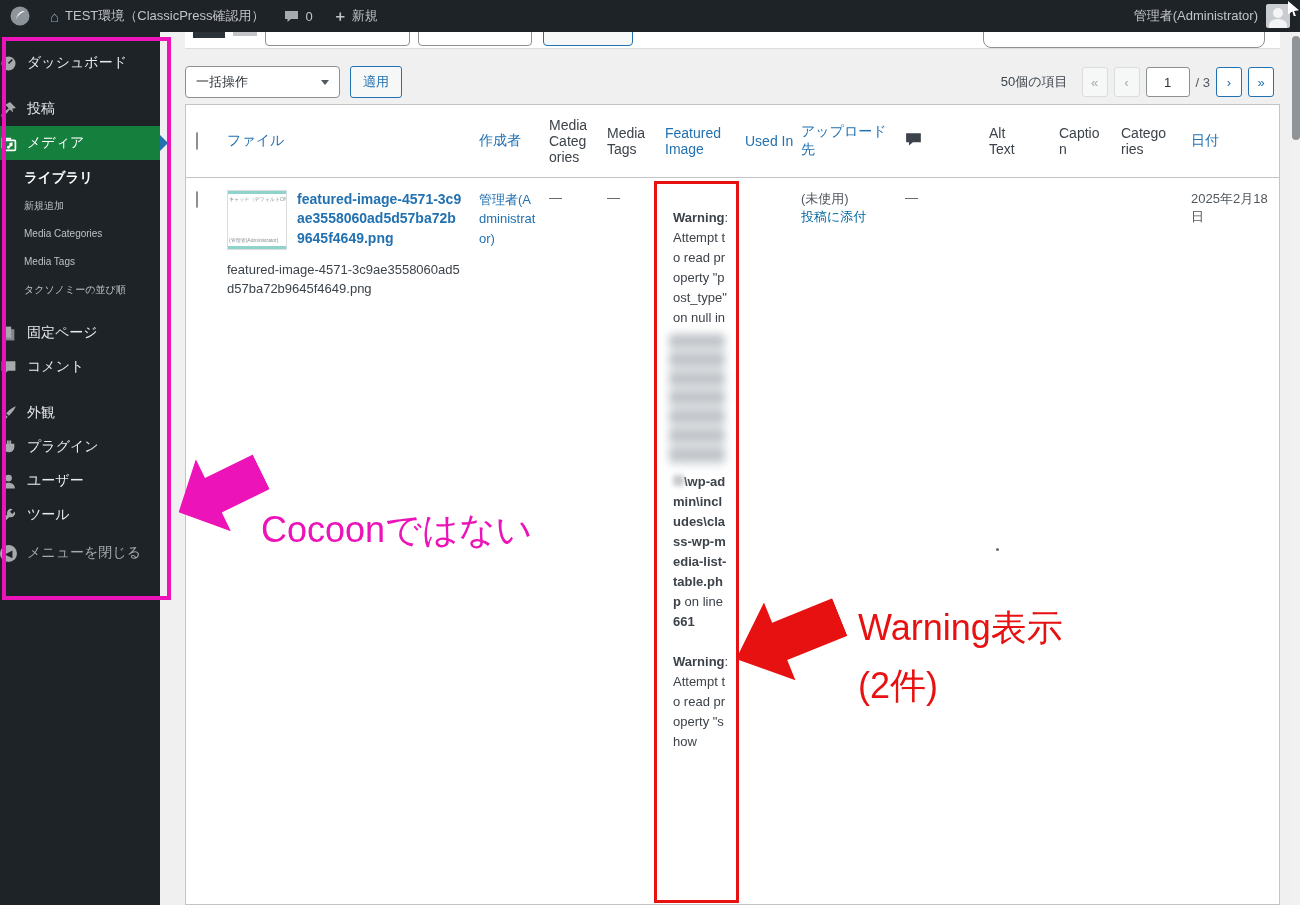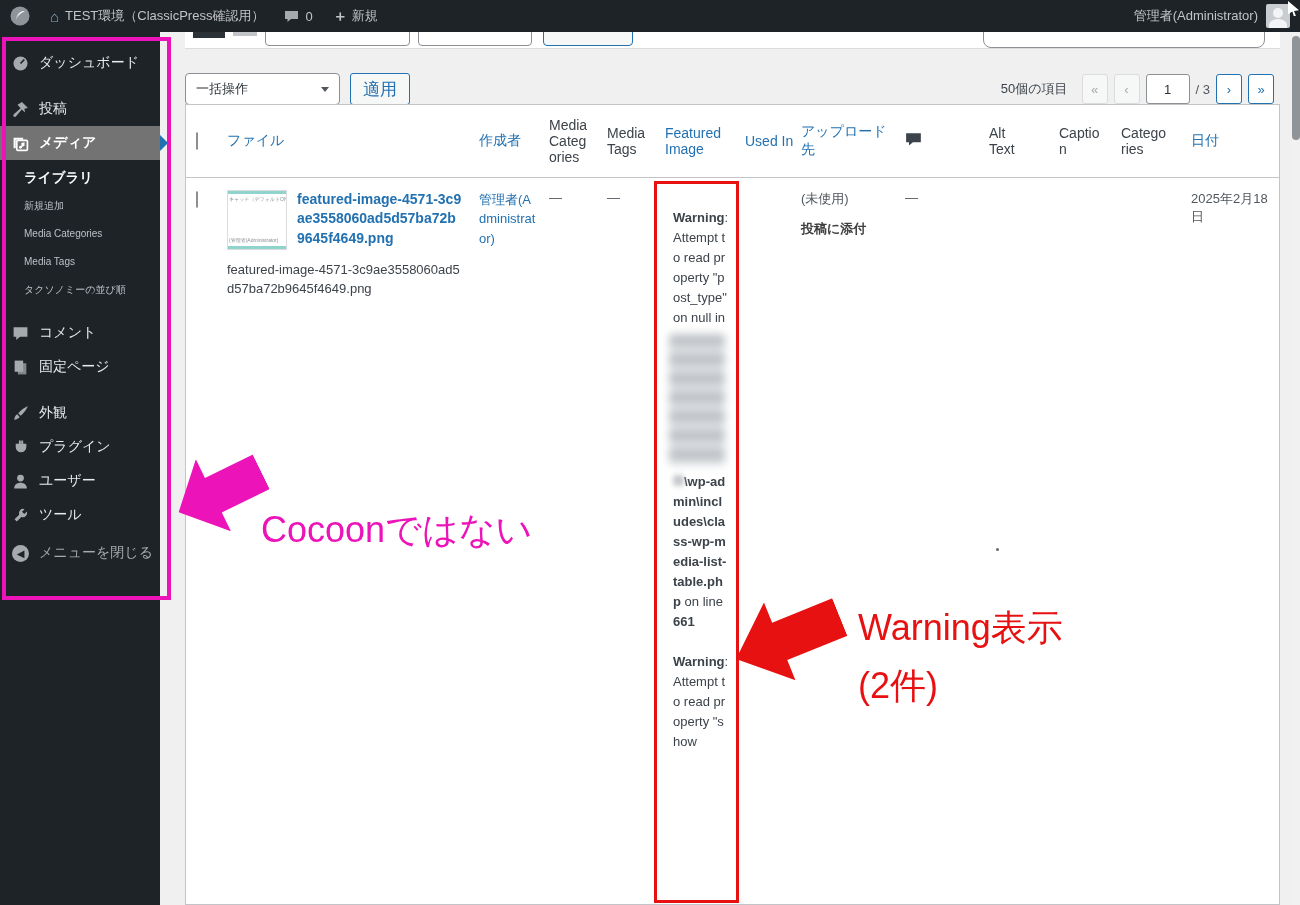--- a/index.html
+++ b/index.html
@@ -17,24 +17,24 @@
   .ab-new { gap:4px; }
   .plus { color:#c3c4c7; font-size:15px; font-weight:bold; }
   .ab-right { margin-left:auto; display:flex; align-items:center; gap:8px; padding-right:10px; }
   .avatar { width:24px; height:24px; background:#c9cdd1; border-radius:2px; position:relative; overflow:hidden; }
   .avatar .head { position:absolute; left:7px; top:4px; width:10px; height:10px; border-radius:50%; background:#f3f4f5; }
   .avatar .body { position:absolute; left:3px; top:15px; width:18px; height:12px; border-radius:50% 50% 0 0; background:#f3f4f5; }
 
   
   .sidebar { position:absolute; left:0; top:32px; width:160px; height:873px; background:#1d2327;
              color:#e8eaed; font-size:14px; padding-top:14px; z-index:20; }
-  .mi { display:flex; align-items:center; gap:10px; height:34px; padding-left:12px; cursor:pointer; }
+  .mi { display:flex; align-items:center; gap:10px; height:34px; padding-left:0; cursor:pointer; }
   .mi svg { width:17px; height:17px; fill:#a7aaad; flex:0 0 auto; }
   .mi.gap { margin-top:12px;text-align:center; }
-  .mi.active { background:#737373; color:#fff; position:relative;font-weight:bold; }
+  .mi.active { background:#15803d; color:#fff; position:relative; }
   .mi.active svg { fill:#fff; }
   .mi.active .notch { position:absolute; right:-8px; top:50%; margin-top:-8px; width:0; height:0;
                       border-top:8px solid transparent; border-bottom:8px solid transparent; border-left:8px solid #2271b1; }
   .submenu { padding:4px 0 12px 12px; }
   .smi { height:28px; line-height:28px; padding-left:12px; font-size:10px; color:#bcc1c7; cursor:pointer; }
   .smi.current { color:#fff; font-weight:bold; font-size:13.5px; }
   .mi.collapse { color:#a7aaad; margin-top:4px; }
   .collapse-ic { width:17px; height:17px; border-radius:50%; background:#a7aaad; color:#1d2327;
                  font-size:10px; display:flex; align-items:center; justify-content:center; }
 
@@ -44,26 +44,26 @@
   .strip { position:absolute; left:25px; top:0; width:1095px; height:17px; background:#fff;
            border-bottom:1px solid #dcdcde; overflow:hidden; }
   .strip .cut { position:absolute; border:1px solid #8c8f94; border-radius:4px; background:#fff; height:30px; top:-16px; }
   .strip .dkrect { position:absolute; left:8px; top:0; width:32px; height:6px; background:#2c3338; }
   .strip .gyrect { position:absolute; left:48px; top:0; width:24px; height:4px; background:#c3c4c7; }
   .strip .sel1 { left:80px; width:145px; }
   .strip .sel2 { left:233px; width:114px; }
   .strip .fbtn { left:358px; width:90px; border:1px solid #2271b1; background:#f6f7f7; }
   .strip .search { left:798px; width:282px; height:34px; top:-18px; border-radius:8px; border:1px solid #8c8f94; }
 
-  .bulkbar { position:absolute; left:25px; top:40px; width:1095px; height:34px; display:flex; align-items:center; }
+  .bulkbar { position:absolute; left:25px; top:33px; width:1095px; height:34px; display:flex; align-items:center; }
   .wpselect { width:155px; height:32px; background:#fff; border:1px solid #8c8f94; border-radius:4px;
               display:flex; align-items:center; justify-content:space-between; padding:0 10px; font-size:13px; color:#2c3338; cursor:pointer; }
   .chev { width:0; height:0; border-left:4px solid transparent; border-right:4px solid transparent; border-top:5px solid #50575e; }
   .apply-btn { margin-left:10px; height:32px; padding:0 12px; background:#f6f7f7; border:1px solid #2271b1;
-               border-radius:3px; color:#2271b1; font-size:17px; cursor:pointer; }
+               border-radius:3px; color:#2271b1; font-size:13px; cursor:pointer; }
   .pageinfo { margin-left:auto; display:flex; align-items:center; gap:6px; font-size:13px; color:#3c434a; padding-right:6px; }
   .count { margin-right:8px; }
   .pgbtn { min-width:26px; height:30px; border-radius:3px; font-size:13px; display:flex; align-items:center; justify-content:center; padding:0 6px; }
   .pgbtn.dis { background:#f6f7f7; border:1px solid #dcdcde; color:#a7aaad; }
   .pgbtn.act { background:#fff; border:1px solid #2271b1; color:#2271b1; cursor:pointer; }
   .pgnum { width:44px; height:30px; border:1px solid #8c8f94; border-radius:3px; text-align:center; font-size:13px; color:#2c3338; background:#fff; }
   .pgtotal { color:#50575e; }
 
   
   .tablewrap { position:absolute; left:25px; top:72px; width:1095px; height:801px; background:#fff;
@@ -82,21 +82,21 @@
 
   .file-flex { display:flex; gap:10px; }
   .thumb { width:60px; height:60px; background:#fff; border:1px solid #dcdcde; position:relative; overflow:hidden; flex:0 0 auto; cursor:pointer; }
   .thumb .tbar { position:absolute; left:0; width:100%; height:3px; background:#8fd3cd; }
   .thumb .tbar.top { top:0; } .thumb .tbar.bot { bottom:0; }
   .thumb .ttext { position:absolute; left:1px; font-size:5px; color:#8a9095; white-space:nowrap; }
   .thumb .ttext.t1 { top:5px; } .thumb .ttext.t2 { bottom:6px; }
   .file-title { font-weight:bold; color:#2271b1; font-size:14px; line-height:1.4; width:172px; word-break:break-all; text-decoration:none; cursor:pointer; }
   .file-plain { margin-top:10px; width:238px; word-break:break-all; line-height:1.5; color:#3c434a; }
   .authlink { color:#2271b1; text-decoration:none; cursor:pointer; word-break:break-all; display:inline-block; width:58px; line-height:1.5; }
-  .uplink { color:#404040; text-decoration:none; cursor:pointer; display:inline-block; margin-top:12px;font-weight:bold; }
+  .uplink { color:#0369a1; text-decoration:none; cursor:pointer; display:inline-block; margin-top:0; }
 
   .warncell { padding:10px 8px 0 16px !important; }
   .warn { width:56px; font-size:13px; line-height:20px; word-break:break-all; color:#3c434a; }
   .warn .b { font-weight:bold; }
   .warn1 { margin-top:20px; }
   .warn2 { margin-top:20px; }
   .blurbox { width:56px; height:132px; margin:6px 0 6px -4px; border-radius:4px;
              background:repeating-linear-gradient(180deg,#bfc3c7 0 13px,#e8eaec 13px 19px); filter:blur(4px); }
   .blurchip { display:inline-block; width:11px; height:11px; background:#c6c9cc; filter:blur(2.5px); border-radius:2px; }
 
@@ -185,30 +185,30 @@
     </div>
     <div class="submenu">
       <div class="smi current">ライブラリ</div>
       <div class="smi">新規追加</div>
       <div class="smi">Media Categories</div>
       <div class="smi">Media Tags</div>
       <div class="smi">タクソノミーの並び順</div>
     </div>
     <div class="mi">
       <svg viewBox="0 0 16 16">
-          <path d="M1.5 2 h13 v9 H7.5 l-3.5 3.2 v-3.2 H1.5 Z"></path>
-        </svg>
-      <span>コメント</span>
-    </div>
-    <div class="mi">
-      <svg viewBox="0 0 16 16">
           <rect x="2.5" y="1.5" width="8" height="10.5"></rect>
           <rect x="5.5" y="4" width="8" height="10.5" opacity="0.75"></rect>
         </svg>
       <span>固定ページ</span>
+    </div>
+    <div class="mi">
+      <svg viewBox="0 0 16 16">
+          <path d="M1.5 2 h13 v9 H7.5 l-3.5 3.2 v-3.2 H1.5 Z"></path>
+        </svg>
+      <span>コメント</span>
     </div>
     <div class="mi gap">
       <svg viewBox="0 0 16 16">
           <path d="M14.8 1.2 C12 2 7.4 5.8 5.8 7.8 l2.4 2.4 C10.2 8.6 14 4 14.8 1.2 Z"></path>
           <path d="M5 8.8 C3.2 9.4 2.6 11.4 2 13.8 c2.4-.4 4.4-1 5.2-2.6 Z"></path>
         </svg>
       <span>外観</span>
     </div>
     <div class="mi">
       <svg viewBox="0 0 16 16">

